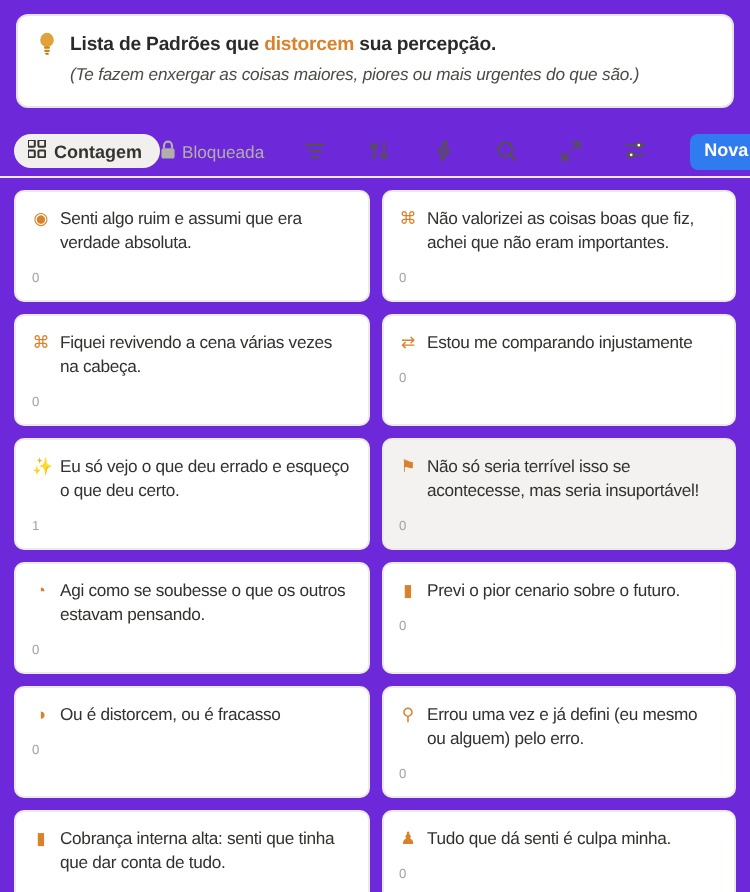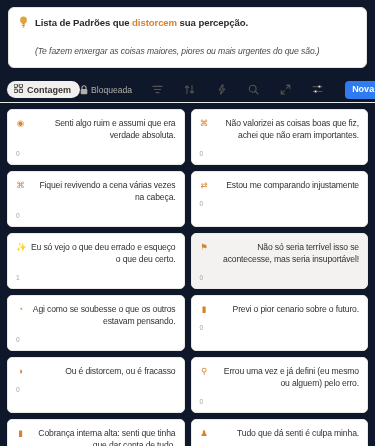--- a/index.html
+++ b/index.html
@@ -3,21 +3,21 @@
 <meta charset="utf-8">
 <style>
   * { box-sizing: border-box; }
   html, body {
     margin: 0; padding: 0;
     width: 375px; height: 446px;
     background: #ffffff;
     font-family: "Liberation Sans", sans-serif;
     -webkit-font-smoothing: antialiased;
   }
-  .app { width: 375px; height: 446px; position: relative; overflow: hidden; background:#0f172a; }
+  .app { width: 375px; height: 446px; position: relative; overflow: hidden; background:#6d28d9; }
 
   
   .callout {
     margin: 7px 8px 0 8px;
     border: 1px solid #e6e4e1;
     border-radius: 6px;
     padding: 8px 10px 9px 10px;
     display: flex;
     align-items: flex-start;
     gap: 7px;
@@ -37,21 +37,21 @@
     font-weight: bold;
     color: #2b2a28;
     letter-spacing: -0.1px;
   }
   .callout-title .hl { color: #d9822b; font-weight: bold; }
   .callout-sub {
     font-size: 8.6px;
     line-height: 13px;
     font-style: italic;
     color: #4d4a46;
-    margin-top: 16px;
+    margin-top: 2px;
     letter-spacing: -0.1px;
   }
 
   
   .toolbar {
     margin-top: 9px;
     height: 26px;
     padding: 0 7px 0 7px;
     display: flex;
     align-items: center;
@@ -131,21 +131,20 @@
     width: 9px;
     text-align: center;
   }
   .card-text {
     font-size: 8.6px;
     line-height: 12px;
     color: #33312e;
     letter-spacing: -0.15px;
     flex: 1 1 auto;
     min-width: 0;
-    text-align: right;
   }
   .card-count {
     font-size: 6.6px;
     color: #a6a29d;
     margin-top: 9px;
     line-height: 8px;
   }
 </style>
 </head>
 <body>

